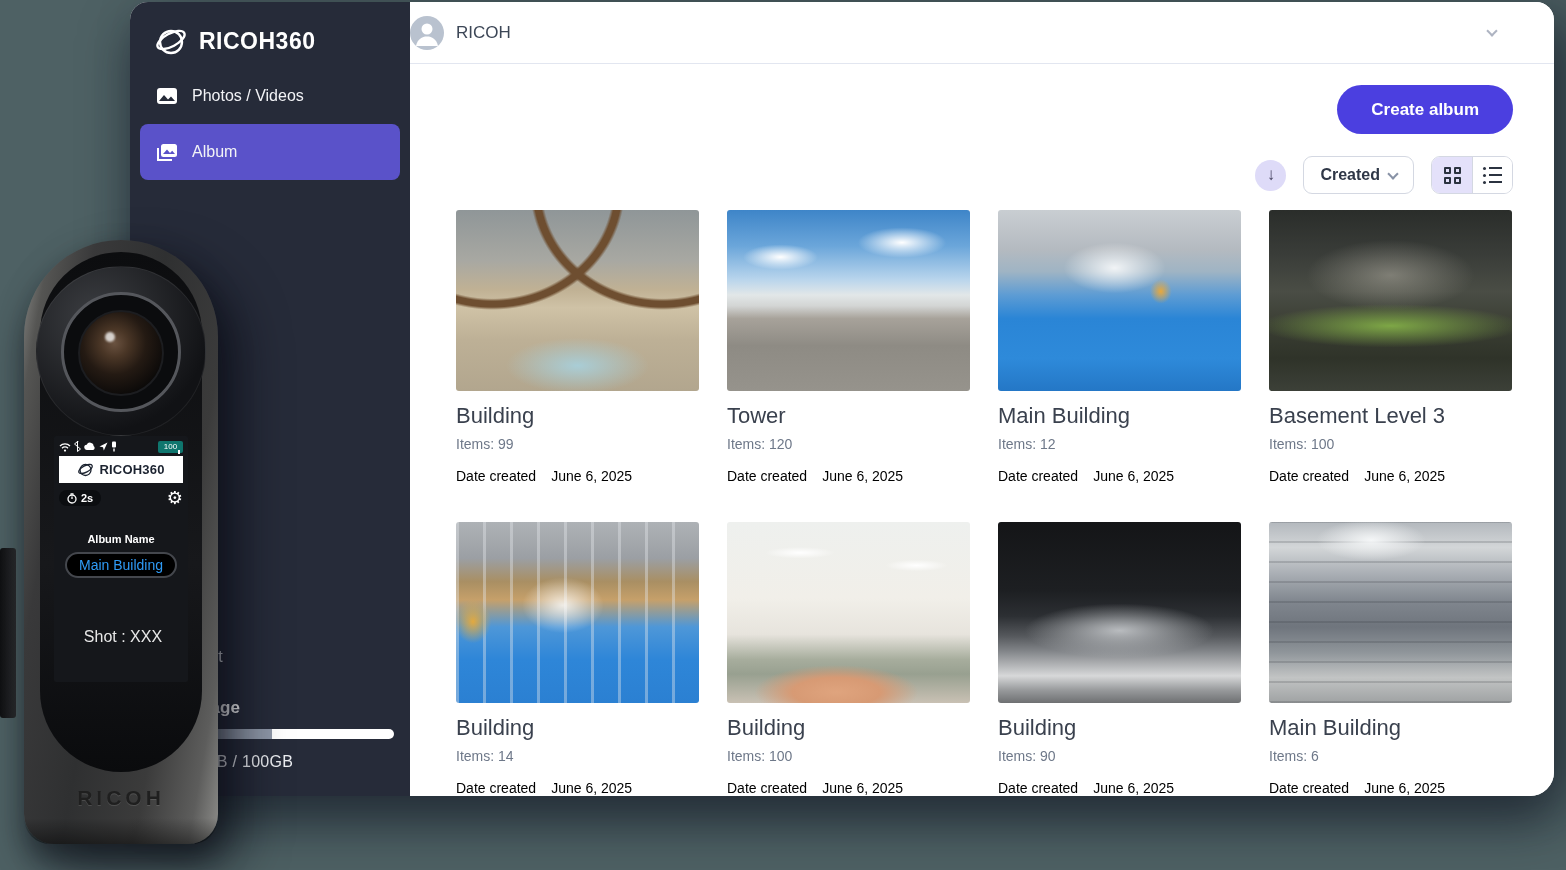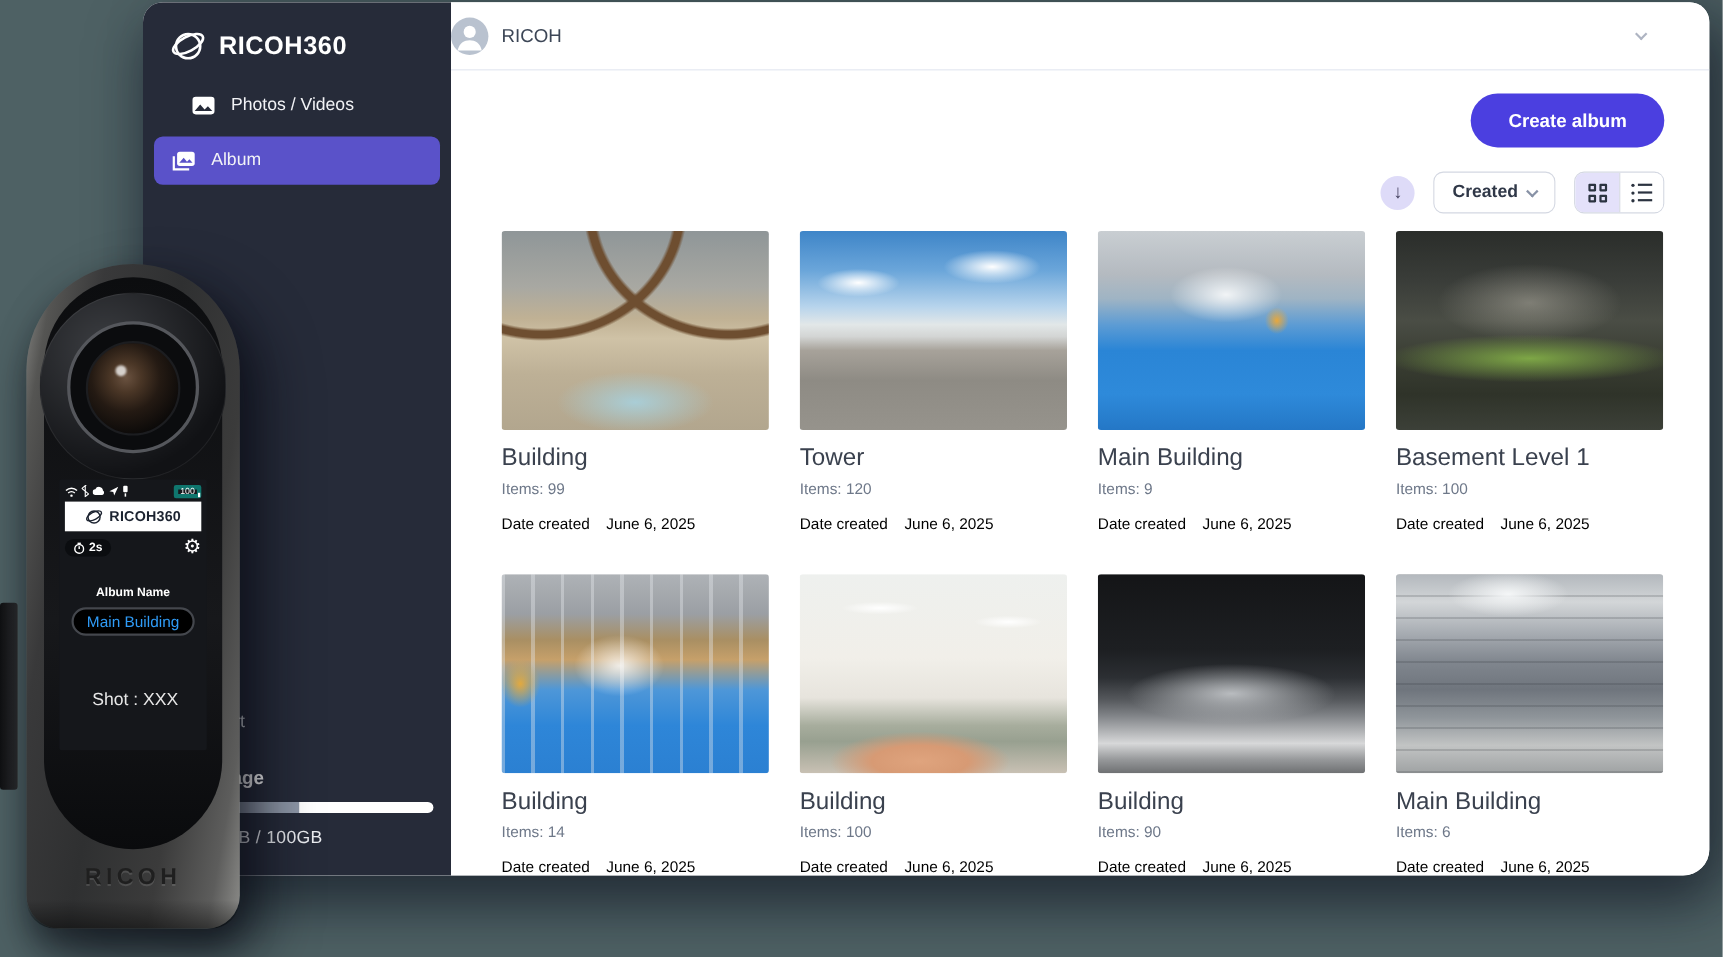--- a/index.html
+++ b/index.html
@@ -14,22 +14,22 @@
   
   .sidebar { width:280px; flex:0 0 280px; background:#262b39; color:#fff; position:relative; }
   .logo-row { display:flex; align-items:center; gap:11px; padding:22px 24px 0 24px; }
   .logo-text { font-size:23px; font-weight:bold; letter-spacing:.5px; color:#fff; }
   .team-box { margin:27px 16px 0 16px; border:1px solid rgba(255,255,255,.45); border-radius:10px;
     height:50px; display:flex; align-items:center; gap:12px; padding:0 14px; cursor:pointer; }
   .team-icon-circle { width:30px; height:30px; border-radius:50%; background:#3a4152; display:flex; align-items:center; justify-content:center; flex:0 0 30px; }
   .team-label { font-size:15px; font-weight:bold; letter-spacing:.3px; }
   .chev { width:8px; height:8px; border-right:2px solid #aeb4c2; border-bottom:2px solid #aeb4c2; transform:rotate(45deg); margin-left:auto; margin-top:-4px; }
   .nav { margin-top:15px; }
-  .nav-item { height:45px; display:flex; align-items:center; gap:14px; padding:0 16px 0 26px; font-size:16px; color:#f2f3f6; cursor:pointer;margin-left:18px; }
-  .nav-item.active { margin:6px 10px 0 10px; padding-left:16px; height:44px; background:#5a52c9; border-radius:8px; }
+  .nav-item { height:45px; display:flex; align-items:center; gap:14px; padding:0 16px 0 26px; font-size:16px; color:#f2f3f6; cursor:pointer; }
+  .nav-item.active { margin:6px 10px 0 10px; padding-left:16px; height:56px; background:#5a52c9; border-radius:8px; }
   .sb-frag-support { position:absolute; left:74px; top:646px; font-size:16px; color:#eceef2; }
   .sb-frag-storage { position:absolute; left:74px; top:696px; font-size:17px; font-weight:bold; color:#fff; }
   .sb-progress { position:absolute; left:74px; top:727px; width:190px; height:10px; background:#fff; border-radius:5px; overflow:hidden; }
   .sb-progress-fill { height:100%; background:#8f98a8; border-radius:5px 0 0 5px; }
   .sb-frag-usage { position:absolute; left:74px; top:751px; font-size:16px; color:#eceef2; letter-spacing:.3px; }
 
   
   .main { flex:1; display:flex; flex-direction:column; background:#fff; }
   .topbar { height:72px; border-bottom:1px solid #e2e6f0; display:flex; align-items:center; justify-content:flex-end; gap:12px; padding-right:58px; }
   .avatar { width:34px; height:34px; border-radius:50%; background:#b9c2cf; display:flex; align-items:center; justify-content:center; overflow:hidden; }
@@ -115,21 +115,21 @@
   .lens-mid { position:absolute; left:50%; transform:translateX(-50%); top:52px; width:120px; height:120px; border-radius:50%;
     background:#0b0c0e; border:3px solid #55575c; }
   .lens-glass { position:absolute; left:50%; transform:translateX(-50%); top:70px; width:86px; height:86px; border-radius:50%;
     background:radial-gradient(circle at 42% 38%, #6a5240 0%, #4a3626 20%, #241a13 45%, #0c0a09 75%);
     border:2px solid #1c1d20; }
   .lens-glass::after { content:""; position:absolute; left:30%; top:24%; width:10px; height:10px; border-radius:50%;
     background:rgba(255,255,255,.75); filter:blur(1px); }
   .cam-screen { position:absolute; left:50%; transform:translateX(-50%); top:196px; width:134px; height:246px;
     background:#15171b; border-radius:2px; padding:4px 5px; color:#fff; }
   .cam-status { display:flex; align-items:center; gap:3px; height:13px; }
-  .cam-batt { margin-left:auto; width:25px; height:12px; border:4px solid #0f766e; border-radius:2px; font-size:8px;
+  .cam-batt { margin-left:auto; width:25px; height:12px; border:6px solid #0f766e; border-radius:2px; font-size:8px;
     display:flex; align-items:center; justify-content:center; font-weight:normal; position:relative;text-align:center; }
   .cam-batt::after { content:""; position:absolute; right:-3px; top:3px; width:2px; height:4px; background:#fff; }
   .cam-white-band { margin-top:3px; height:27px; background:#fff; display:flex; align-items:center; justify-content:center; gap:5px; }
   .cam-logo-text { color:#1c2330; font-weight:bold; font-size:13px; letter-spacing:.2px; }
   .cam-row2 { margin-top:6px; display:flex; align-items:center; }
   .timer-pill { background:#0b0d10; border-radius:12px; padding:2px 8px; display:flex; align-items:center; gap:4px;
     font-size:11px; font-weight:bold; }
   .gear { margin-left:auto; font-size:18px; line-height:1; font-family:"DejaVu Sans",sans-serif; }
   .cam-album-label { margin-top:26px; text-align:center; font-size:11px; font-weight:bold; }
   .cam-name-pill { margin:7px auto 0 auto; width:112px; border:2px solid #44474d; border-radius:15px; background:#000;
@@ -250,30 +250,30 @@
     <div class="album-items">Items: 120</div>
     <div class="album-date">
       <span>Date created</span>
       <span>June 6, 2025</span>
     </div>
   </div>
 
   <div class="album-card">
     <div class="thumb t3" aria-label="blue-floor-interior-panorama"></div>
     <div class="album-title">Main Building</div>
-    <div class="album-items">Items: 9</div>
+    <div class="album-items">Items: 12</div>
     <div class="album-date">
       <span>Date created</span>
       <span>June 6, 2025</span>
     </div>
   </div>
 
   <div class="album-card">
     <div class="thumb t4" aria-label="basement-pipes-panorama"></div>
-    <div class="album-title">Basement Level 1</div>
+    <div class="album-title">Basement Level 3</div>
     <div class="album-items">Items: 100</div>
     <div class="album-date">
       <span>Date created</span>
       <span>June 6, 2025</span>
     </div>
   </div>
 
   <div class="album-card">
     <div class="thumb t5" aria-label="stud-framing-interior-panorama"></div>
     <div class="album-title">Building</div>

